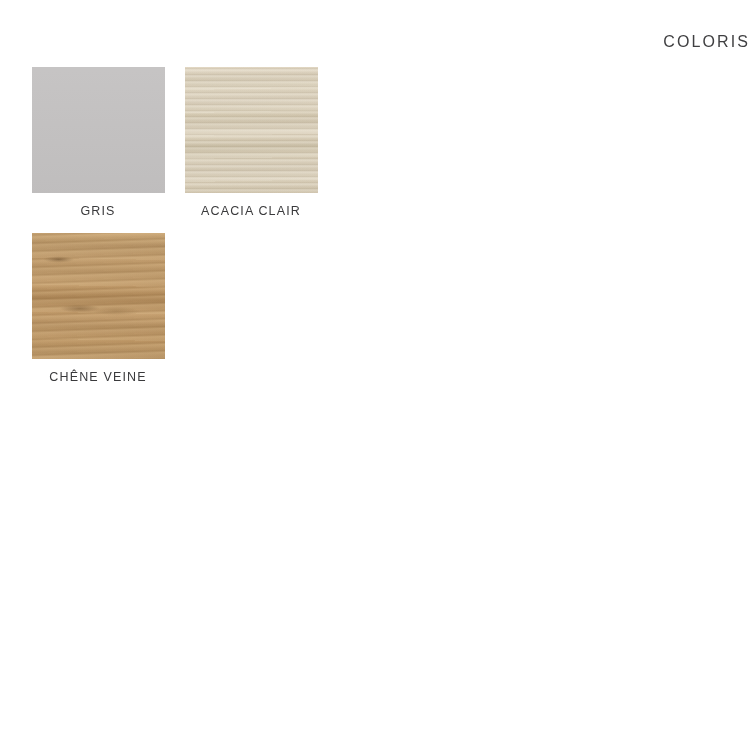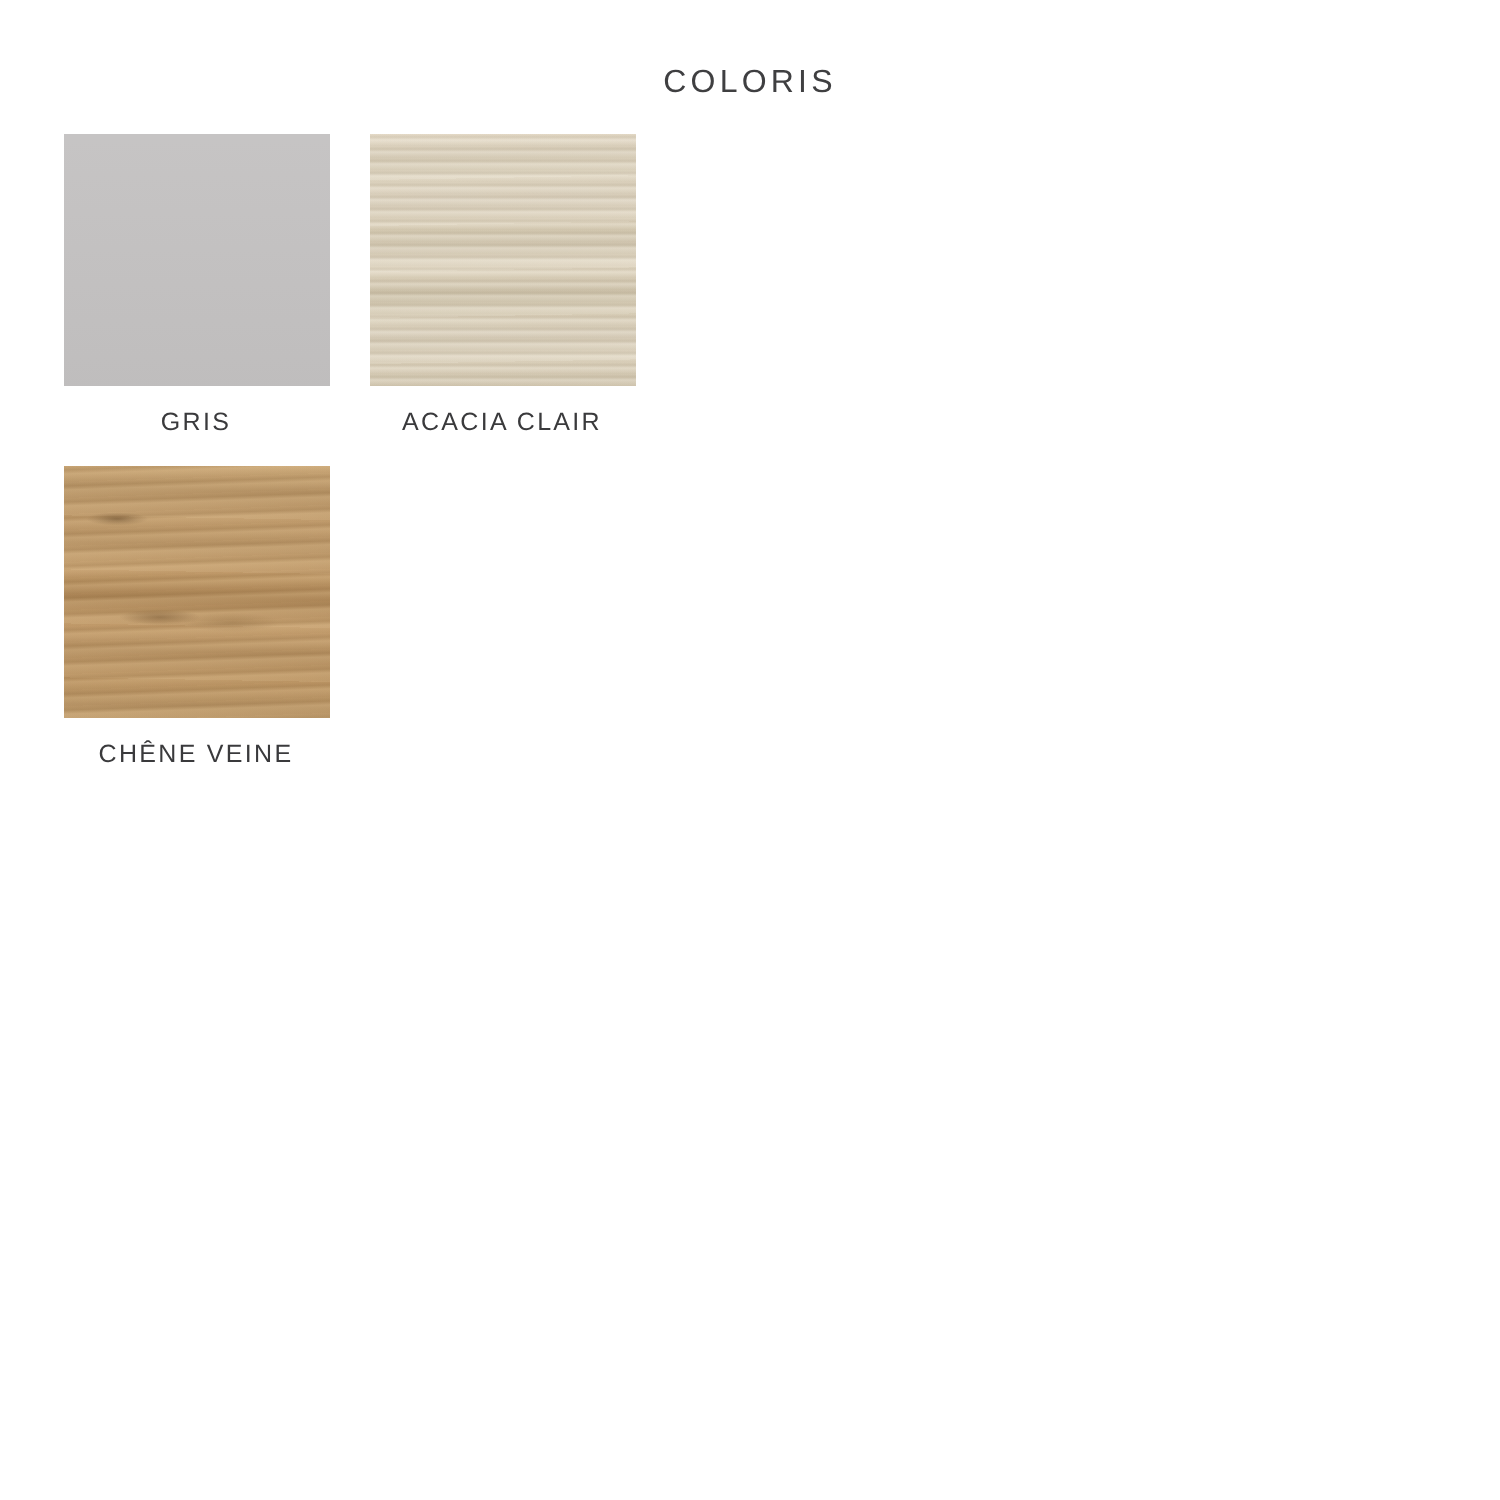--- a/index.html
+++ b/index.html
@@ -14,21 +14,21 @@
   }
 
   .page {
     position: relative;
     width: 750px;
     height: 750px;
     background: #ffffff;
   }
 
   .page-title {
-    text-align: center;
+    text-align: right;
     margin-top: 33px;
     font-size: 16px;
     letter-spacing: 2.1px;
     color: #3f3f41;
     font-weight: 400;
     text-transform: uppercase;
   }
 
   .swatch-grid {
     margin-top: 16px;

